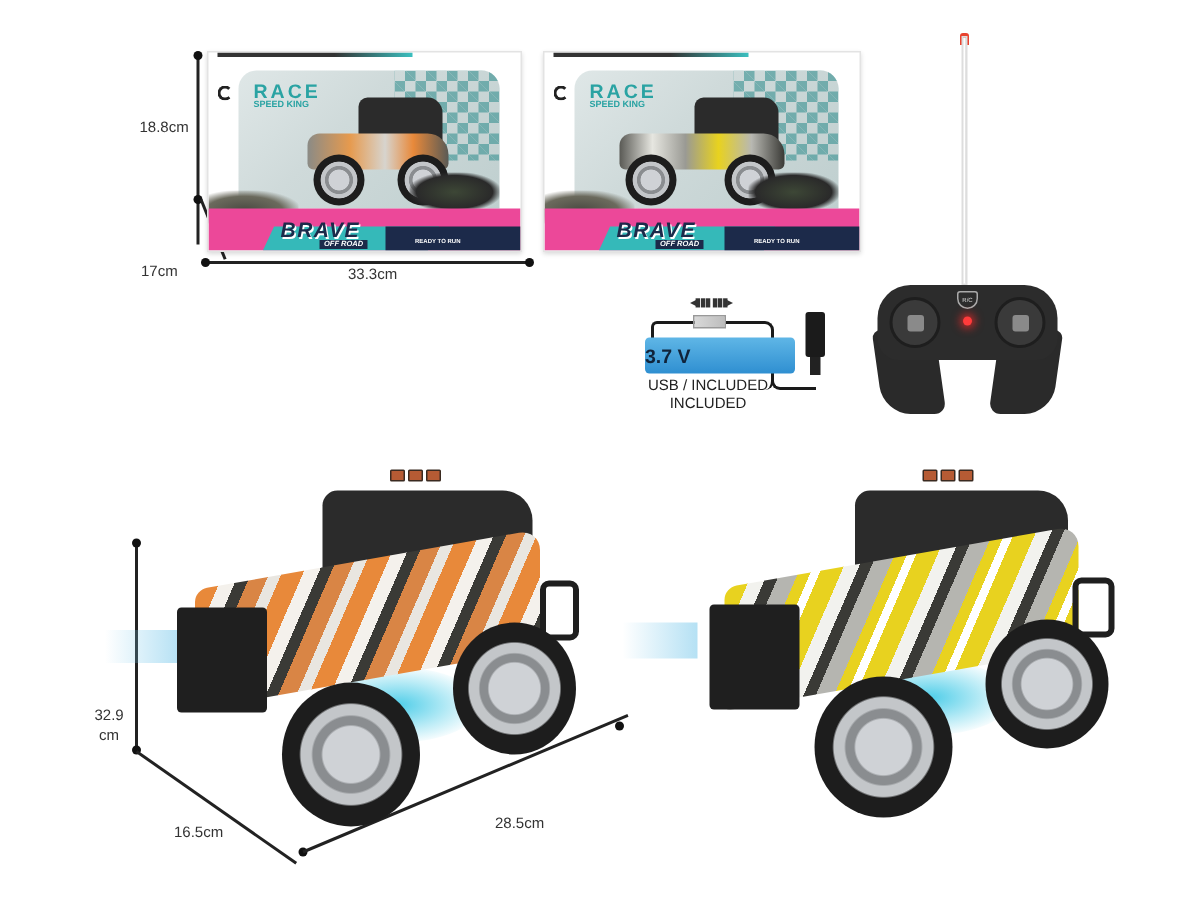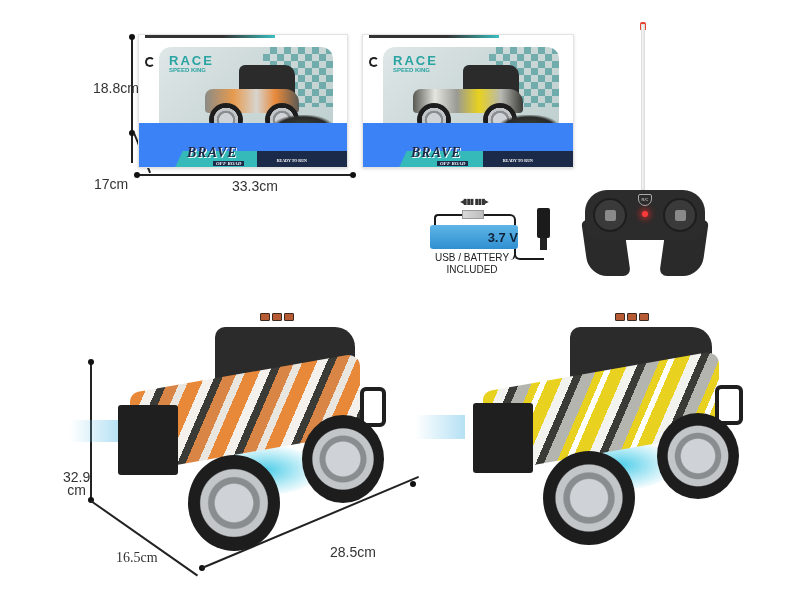--- a/index.html
+++ b/index.html
@@ -2,58 +2,58 @@
 <html><head>
 <meta charset="utf-8">
 <style>
   * { box-sizing: border-box; margin: 0; padding: 0; }
   html, body { width: 800px; height: 600px; background: #ffffff; overflow: hidden; }
   body { position: relative; font-family: "Liberation Sans", sans-serif; color: #222; }
 
   
   .dim-line { position: absolute; background: #222; }
   .dot { position: absolute; width: 6px; height: 6px; border-radius: 50%; background: #111; }
-  .dim-label { position: absolute; font-size: 14px; color: #333; font-family: "Liberation Sans", sans-serif; }
+  .dim-label { position: absolute; font-size: 10px; color: #333; font-family: "Liberation Sans", sans-serif; }
 
   
   .pkg { position: absolute; background: #fff; border: 1px solid #e3e3e3; box-shadow: 0 1px 3px rgba(0,0,0,0.15); overflow: hidden; }
   .pkg-top-strip { position: absolute; left: 6px; top: 0; height: 3px; background: linear-gradient(90deg,#333 60%,#3bbfbf); }
   .pkg-window { position: absolute; left: 20px; top: 12px; right: 14px; bottom: 28px; border-radius: 12px 12px 0 0;
      background: linear-gradient(135deg,#dfe7e7 0%, #cfdada 40%, #bfcfcf 100%); overflow: hidden; }
   .checker { position: absolute; right: 0; top: 0; width: 70px; height: 60px;
      background-image: linear-gradient(45deg,#2a8b8b 25%,transparent 25%,transparent 75%,#2a8b8b 75%),
                        linear-gradient(45deg,#2a8b8b 25%,transparent 25%,transparent 75%,#2a8b8b 75%);
      background-size: 14px 14px; background-position: 0 0, 7px 7px; opacity: .55; }
   .race-text { position: absolute; left: 10px; top: 6px; font-weight: bold; font-size: 13px; color: #2aa3a3; letter-spacing: 2px; }
   .speed-text { position: absolute; left: 10px; top: 20px; font-weight: bold; font-size: 6px; color: #2aa3a3; }
   .brand-logo { position: absolute; left: 6px; top: 22px; width: 10px; height: 10px; border-radius: 50%; border: 2px solid #222; border-right-color: transparent; }
   .mud { position: absolute; left: 0; bottom: 18px; width: 60px; height: 22px; background: radial-gradient(ellipse at 40% 60%, #4a4a42 0%, #6b6a5d 50%, transparent 75%); }
   .mini-car { position: absolute; right: 14px; bottom: 26px; width: 60px; height: 26px; background: radial-gradient(ellipse at center, #3d4736 0%, #2a2a2a 60%, transparent 75%); }
-  .brave-bar { position: absolute; left: 0; right: 0; bottom: 0; height: 44px; background: #3b82f6; font-family: Liberation Serif, serif; }
+  .brave-bar { position: absolute; left: 0; right: 0; bottom: 0; height: 28px; background: #ec4899; }
   .brave-teal { position: absolute; left: 40px; bottom: 0; width: 110px; height: 16px; background: #35b9b9; transform: skewX(-25deg); }
   .brave-navy { position: absolute; right: 0; bottom: 0; width: 90px; height: 16px; background: #1c2a4a; }
   .brave-logo { position: absolute; left: 48px; bottom: 6px; font-weight: 900; font-style: italic; font-size: 14px; color: #1c2a4a; letter-spacing: 1px;
      text-shadow: 1px 1px 0 #fff; }
   .brave-sub { position: absolute; left: 74px; bottom: 1px; font-size: 5px; color: #fff; font-weight: bold; font-style: italic; background: #1c2a4a; padding: 0 3px; }
   .rtr { position: absolute; right: 40px; bottom: 4px; font-size: 4px; color: #fff; font-weight: bold; }
 
   
   .jeep { position: absolute; }
   .jeep .roof { position: absolute; background: #2b2b2b; border-radius: 6px 10px 2px 2px; }
   .jeep .body { position: absolute; border-radius: 8px 14px 4px 4px; }
   .jeep .wheel { position: absolute; border-radius: 50%; background: radial-gradient(circle, #cfd2d6 0 28%, #8a8d90 30% 38%, #c3c6c9 40% 50%, #1d1d1d 52% 100%); }
   .jeep .lights { position: absolute; display: flex; gap: 2px; }
   .jeep .lights span { display: block; background: #b65b34; border: 1px solid #3a2a20; border-radius: 1px; }
   .jeep .bumper { position: absolute; background: #1f1f1f; border-radius: 3px; }
   .jeep .glow { position: absolute; border-radius: 50%; background: radial-gradient(ellipse, rgba(60,200,230,.9) 0%, rgba(60,200,230,.35) 45%, transparent 75%); }
   .jeep .beam { position: absolute; background: linear-gradient(90deg, rgba(120,200,235,0) 0%, rgba(120,200,235,.55) 100%); }
 
   
-  .battery { position: absolute; left: 430px; top: 225px; width: 88px; height: 24px; background: linear-gradient(180deg,#5fb6e6,#2f8fd1);
-     border-radius: 3px; font-weight: bold; font-size: 13px; color: #10233a; display: flex; align-items: center; justify-content: flex-end; }
+  .battery { position: absolute; left: 430px; top: 225px; width: 100px; height: 24px; background: linear-gradient(180deg,#5fb6e6,#2f8fd1);
+     border-radius: 3px; font-weight: bold; font-size: 13px; color: #10233a; display: flex; align-items: center; justify-content: flex-start; }
   .battery-label { position: absolute; left: 420px; top: 252px; width: 104px; font-size: 10px; text-align: center; line-height: 12px; color: #222; }
   .wire { position: absolute; border: 2px solid #1a1a1a; }
   .usb-plug { position: absolute; left: 537px; top: 208px; width: 13px; height: 30px; background: #1b1b1b; border-radius: 2px; }
   .usb-neck { position: absolute; left: 540px; top: 238px; width: 7px; height: 12px; background: #222; }
   .connector { position: absolute; left: 462px; top: 210px; width: 22px; height: 9px; background: linear-gradient(90deg,#d9d9d9,#bdbdbd); border: 1px solid #999; }
   .arrow-hint { position: absolute; left: 460px; top: 197px; font-size: 8px; color: #333; letter-spacing: -1px; }
 
   
   .antenna { position: absolute; left: 641px; top: 24px; width: 4px; height: 166px; background: linear-gradient(90deg,#e6e6e6,#ffffff,#d6d6d6); border: 1px solid #ddd; }
   .antenna-tip { position: absolute; left: 640px; top: 22px; width: 6px; height: 8px; background: #e8432f; border-radius: 2px 2px 0 0; }
@@ -135,21 +135,21 @@
 <div class="wire" style="left:434px;top:214px;width:30px;height:14px;border-right:none;border-bottom:none;border-radius:4px 0 0 0;"></div>
 <div class="connector"></div>
 <div class="wire" style="left:484px;top:214px;width:32px;height:46px;border-left:none;border-radius:0 6px 6px 0;border-top-width:2px;border-bottom:none;"></div>
 <div class="wire" style="left:514px;top:246px;width:30px;height:14px;border-top:none;border-right:none;border-left:2px solid #1a1a1a;border-radius:0 0 0 6px;"></div>
 <div class="usb-plug"></div>
 <div class="usb-neck"></div>
 <div class="battery">
   <span>3.7 V</span>
 </div>
 <div class="battery-label">
-  <div>USB / BATTERY</div>
+  <div>USB / INCLUDED</div>
   <div>INCLUDED</div>
 </div>
 
 <div class="antenna-tip"></div>
 <div class="antenna"></div>
 <div class="remote">
   <div class="remote-grip-l"></div>
   <div class="remote-grip-r"></div>
   <div class="remote-body"></div>
   <div class="stick" style="left:8px;"></div>
@@ -162,21 +162,21 @@
 <div class="dot" style="left:88px;top:359px;"></div>
 <div class="dot" style="left:88px;top:497px;"></div>
 <div class="dim-line" style="left:91px;top:500px;width:130px;height:2px;transform:rotate(35deg);transform-origin:left;"></div>
 <div class="dot" style="left:199px;top:565px;"></div>
 <div class="dim-line" style="left:202px;top:567px;width:235px;height:2px;transform:rotate(-22.8deg);transform-origin:left;"></div>
 <div class="dot" style="left:410px;top:481px;"></div>
 <div class="dim-label" style="left:63px;top:471px;line-height:13px;text-align:center;">
   <div>32.9</div>
   <div>cm</div>
 </div>
-<div class="dim-label" style="left:116px;top:550px;font-family:Liberation Serif, serif;">16.5cm</div>
+<div class="dim-label" style="left:116px;top:550px;">16.5cm</div>
 <div class="dim-label" style="left:330px;top:544px;">28.5cm</div>
 
 <div class="jeep" style="left:70px;top:305px;width:320px;height:250px;">
   <div class="beam" style="left:0;top:115px;width:50px;height:22px;"></div>
   <div class="glow" style="left:140px;top:140px;width:110px;height:50px;"></div>
   <div class="lights" style="left:190px;top:8px;">
     <span style="width:10px;height:8px;"></span>
       <span style="width:10px;height:8px;"></span>
       <span style="width:10px;height:8px;"></span>
   </div>

